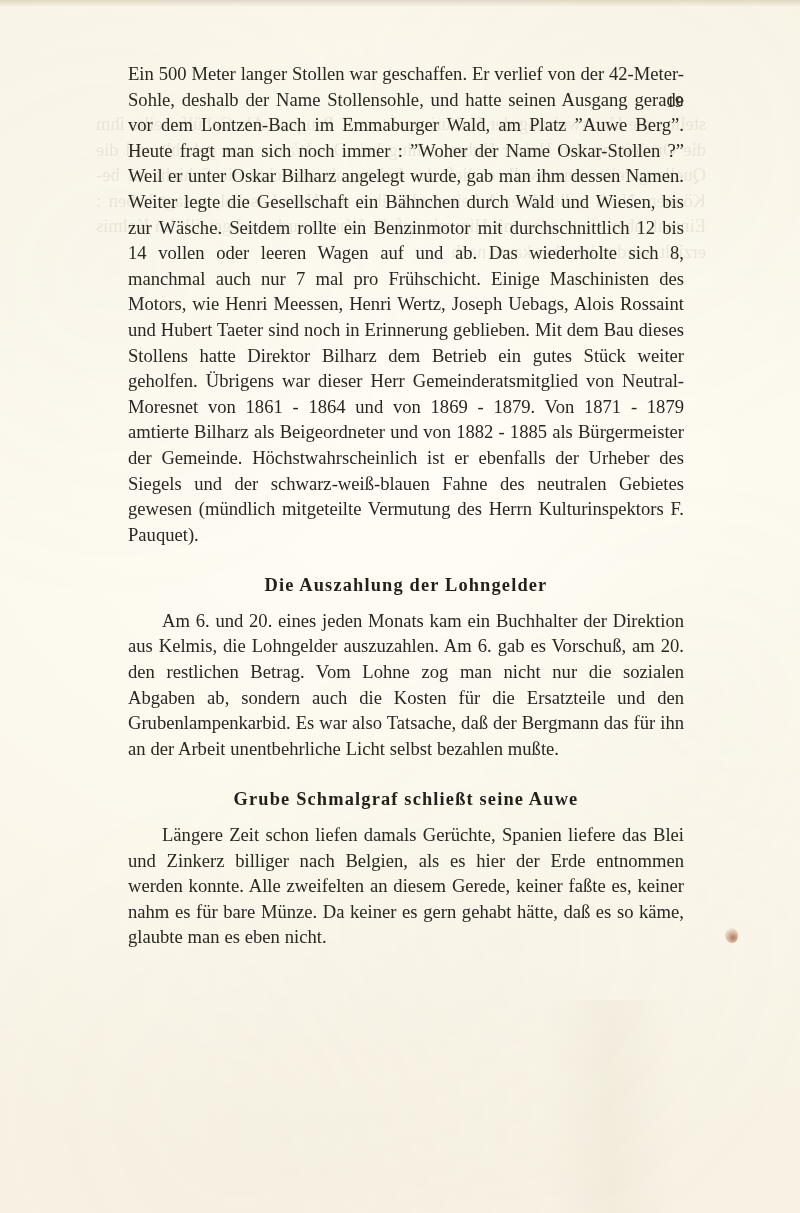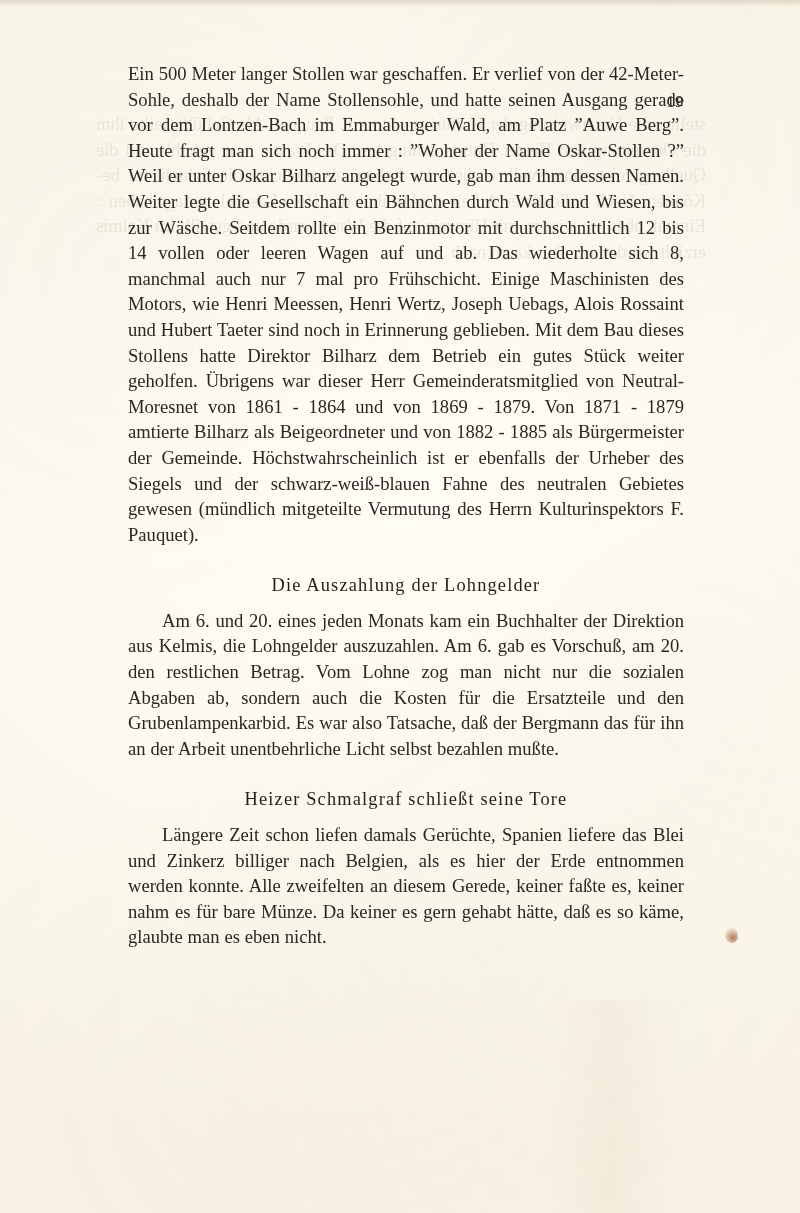--- a/index.html
+++ b/index.html
@@ -119,21 +119,21 @@
     text-indent: 0;
   }
 
   p.indented {
     text-indent: 34px;
   }
 
   h2.section-heading {
     margin: 0;
     font-size: 18.4px;
-    font-weight: normal;
+    font-weight: bold;
     text-align: center;
     letter-spacing: 1.15px;
     line-height: 25.6px;
     color: #231f1b;
   }
 
   .gap-before-heading { height: 26px; }
   .gap-after-heading  { height: 9px; }
 </style>
 </head>
@@ -158,20 +158,20 @@
     <div class="gap-before-heading"></div>
 
     <h2 class="section-heading">Die Auszahlung der Lohngelder</h2>
 
     <div class="gap-after-heading"></div>
 
     <p class="body-text indented">Am 6. und 20. eines jeden Monats kam ein Buchhalter der Direktion aus Kelmis, die Lohngelder auszuzahlen. Am 6. gab es Vorschuß, am 20. den restlichen Betrag. Vom Lohne zog man nicht nur die sozialen Abgaben ab, sondern auch die Kosten für die Ersatzteile und den Grubenlampenkarbid. Es war also Tatsache,  daß der Bergmann das für ihn an der Arbeit unentbehrliche Licht selbst bezahlen mußte.</p>
 
     <div class="gap-before-heading"></div>
 
-    <h2 class="section-heading">Heizer Schmalgraf schließt seine Tore</h2>
+    <h2 class="section-heading">Grube Schmalgraf schließt seine Auwe</h2>
 
     <div class="gap-after-heading"></div>
 
     <p class="body-text indented">Längere Zeit schon liefen damals Gerüchte, Spanien liefere das Blei und Zinkerz billiger nach Belgien, als es hier der Erde entnommen werden konnte. Alle zweifelten an diesem Gerede, keiner faßte es, keiner nahm es für bare Münze. Da keiner es gern gehabt hätte, daß es so käme, glaubte man es eben nicht.</p>
 
   </div>
 </div>
 
 </body></html>

